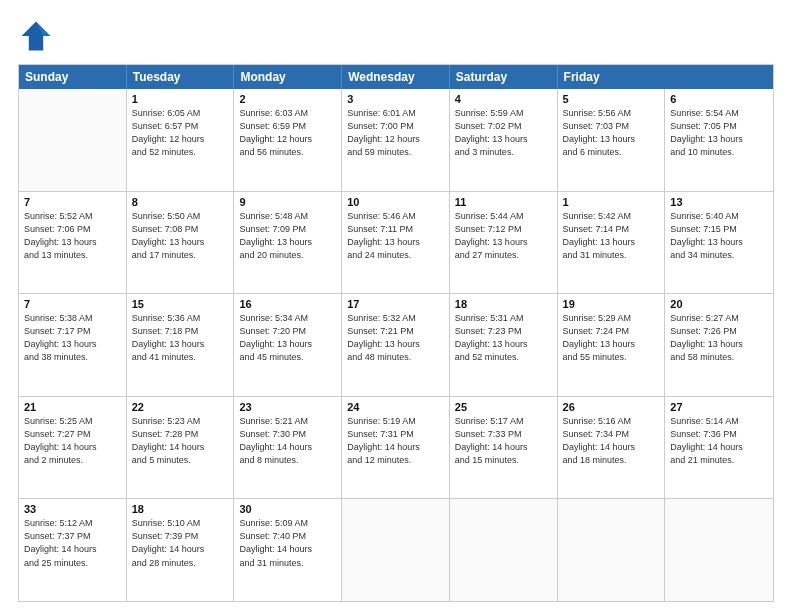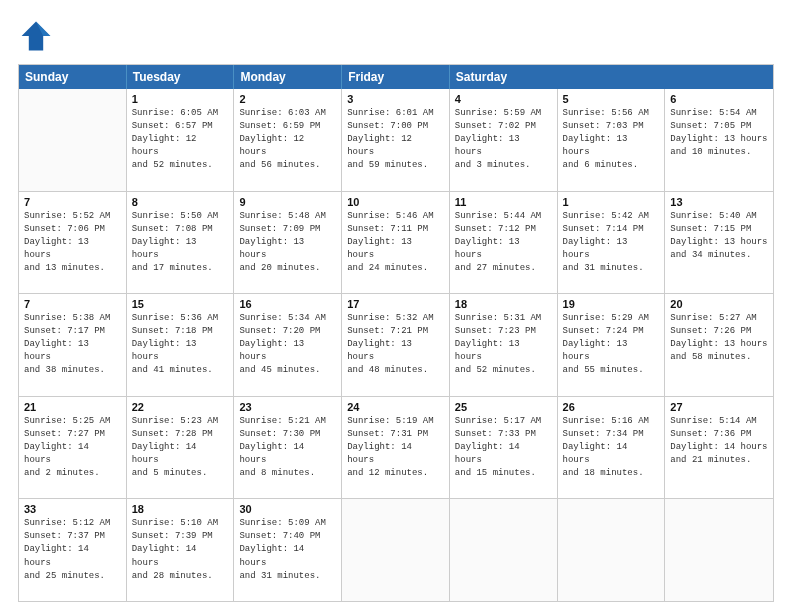--- a/index.html
+++ b/index.html
@@ -109,21 +109,20 @@
     .day-num {
       font-size: 11px;
       font-weight: bold;
       color: #111;
       margin-bottom: 2px;
     }
     .day-info {
       font-size: 9px;
       color: #333;
       line-height: 1.45;
-      font-family: Liberation Mono, monospace;
     }
   </style>
 </head>
 <body>
 
 <div class="page">
   <div class="header">
     <div class="logo">
       <svg class="logo-icon" viewBox="0 0 40 40">
         <polygon points="20,4 36,20 28,20 28,36 12,36 12,20 4,20" fill="#1a5fa8"></polygon>
@@ -138,22 +137,23 @@
       <h1></h1>
       <h2></h2>
     </div>
   </div>
 
   <div class="calendar">
     <div class="cal-header">
     <div class="cal-header-cell">Sunday</div>
         <div class="cal-header-cell">Tuesday</div>
         <div class="cal-header-cell">Monday</div>
+        <div class="cal-header-cell">Wednesday</div>
+        <div class="cal-header-cell">Saturday</div>
         <div class="cal-header-cell">Friday</div>
-        <div class="cal-header-cell">Saturday</div>
       </div>
     <div class="cal-body">
     <div class="cal-row">
           <div class="cal-cell empty"></div>
           <div class="cal-cell">
             <div class="day-num">1</div>
             <div class="day-info">Sunrise: 6:05 AM<br>Sunset: 6:57 PM<br>Daylight: 12 hours<br>and 52 minutes.</div>
           </div>
           <div class="cal-cell">
             <div class="day-num">2</div>

